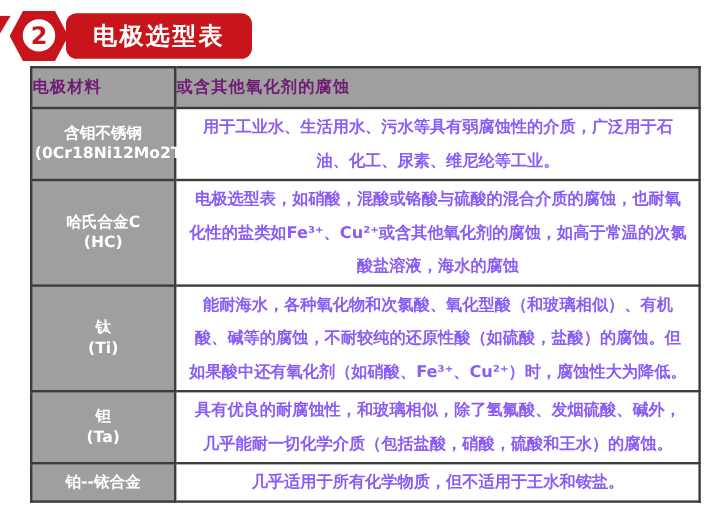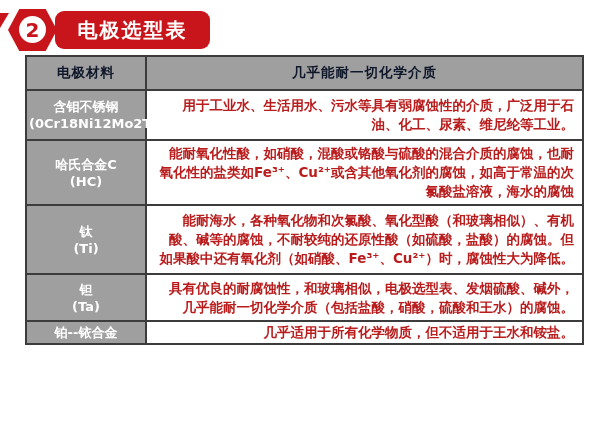--- a/index.html
+++ b/index.html
@@ -55,45 +55,45 @@
     width: 559px;
     border-collapse: collapse;
     table-layout: fixed;
   }
   table.sel-table col.c1 { width: 120px; }
   table.sel-table th, table.sel-table td {
     border: 2px solid #3c3c3c;
   }
   table.sel-table thead th {
     background: #9f9f9f;
-    color: #0f172a;
+    color: #701a75;
     font-size: 13.5px; font-weight: bold;
-    text-align: center;
+    text-align: left;
     height: 32px;
     letter-spacing: 1px;
   }
   th.mat {
     background: #9f9f9f;
     color: #ffffff;
     font-size: 13px; font-weight: bold;
     text-align: center;
     vertical-align: middle;
     line-height: 17px;
     padding: 2px 2px;
   }
   th.mat .mat-code:empty { display: none; }
   th.mat span { display: block; }
   td.desc {
     background: #ffffff;
-    color: #b91c1c;
+    color: #8b5cf6;
     font-size: 13.5px; font-weight: bold;
-    line-height: 19px;
+    line-height: 28px;
     vertical-align: middle;
     padding: 1px 8px 1px 9px;
-    text-align: right;
+    text-align: center;
   }
   tr.r-head { height: 34px; }
   tr.r1 { height: 50px; padding-left: 13px; }
   tr.r2 { height: 47px; }
   tr.r3 { height: 65px; }
   tr.r4 { height: 69px; }
   tr.r5 { height: 47px; }
   tr.r6 { height: 26px; }
   tr.r7 { height: 14px; }
 </style>
@@ -114,51 +114,51 @@
   </div>
 
   <table class="sel-table">
     <colgroup>
         <col class="c1">
         <col class="c2">
       </colgroup>
     <thead>
       <tr class="r-head">
         <th>电极材料</th>
-        <th>几乎能耐一切化学介质</th>
+        <th>或含其他氧化剂的腐蚀</th>
       </tr>
     </thead>
     <tbody>
       <tr class="r1">
         <th class="mat">
           <span>含钼不锈钢</span>
           <span class="mat-code">(0Cr18Ni12Mo2Ti)</span>
         </th>
         <td class="desc">用于工业水、生活用水、污水等具有弱腐蚀性的介质，广泛用于石油、化工、尿素、维尼纶等工业。</td>
       </tr>
       <tr class="r3">
         <th class="mat">
           <span>哈氏合金C</span>
           <span class="mat-code">(HC)</span>
         </th>
-        <td class="desc">能耐氧化性酸，如硝酸，混酸或铬酸与硫酸的混合介质的腐蚀，也耐氧化性的盐类如Fe³⁺、Cu²⁺或含其他氧化剂的腐蚀，如高于常温的次氯酸盐溶液，海水的腐蚀</td>
+        <td class="desc">电极选型表，如硝酸，混酸或铬酸与硫酸的混合介质的腐蚀，也耐氧化性的盐类如Fe³⁺、Cu²⁺或含其他氧化剂的腐蚀，如高于常温的次氯酸盐溶液，海水的腐蚀</td>
       </tr>
       <tr class="r4">
         <th class="mat">
           <span>钛</span>
           <span class="mat-code">(Ti)</span>
         </th>
         <td class="desc">能耐海水，各种氧化物和次氯酸、氧化型酸（和玻璃相似）、有机酸、碱等的腐蚀，不耐较纯的还原性酸（如硫酸，盐酸）的腐蚀。但如果酸中还有氧化剂（如硝酸、Fe³⁺、Cu²⁺）时，腐蚀性大为降低。</td>
       </tr>
       <tr class="r5">
         <th class="mat">
           <span>钽</span>
           <span class="mat-code">(Ta)</span>
         </th>
-        <td class="desc">具有优良的耐腐蚀性，和玻璃相似，电极选型表、发烟硫酸、碱外，几乎能耐一切化学介质（包括盐酸，硝酸，硫酸和王水）的腐蚀。</td>
+        <td class="desc">具有优良的耐腐蚀性，和玻璃相似，除了氢氟酸、发烟硫酸、碱外，几乎能耐一切化学介质（包括盐酸，硝酸，硫酸和王水）的腐蚀。</td>
       </tr>
       <tr class="r7">
         <th class="mat">
           <span>铂--铱合金</span>
 
         </th>
         <td class="desc">几乎适用于所有化学物质，但不适用于王水和铵盐。</td>
       </tr>
     </tbody>
   </table>

